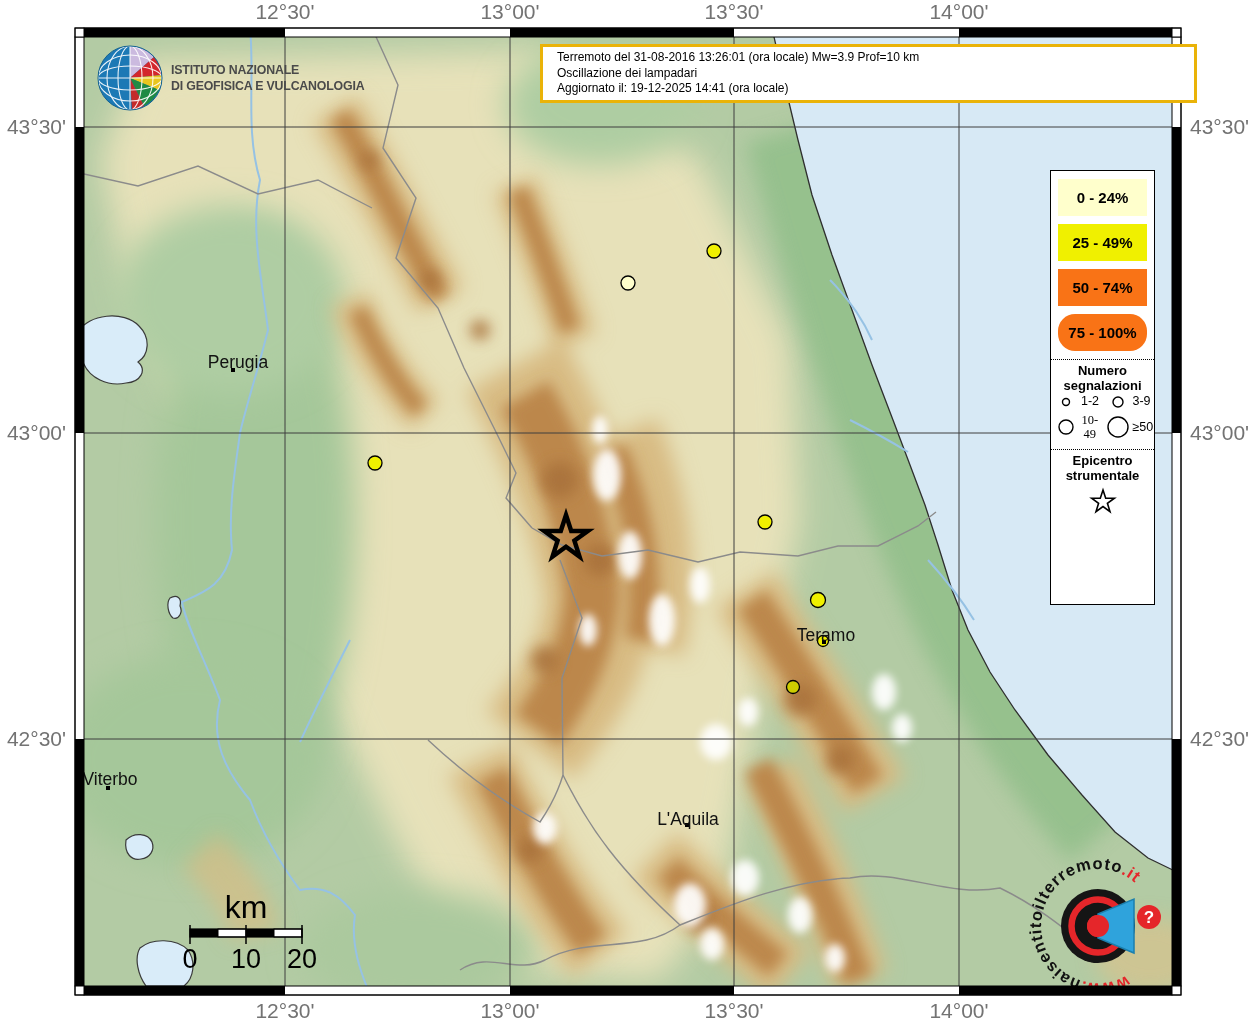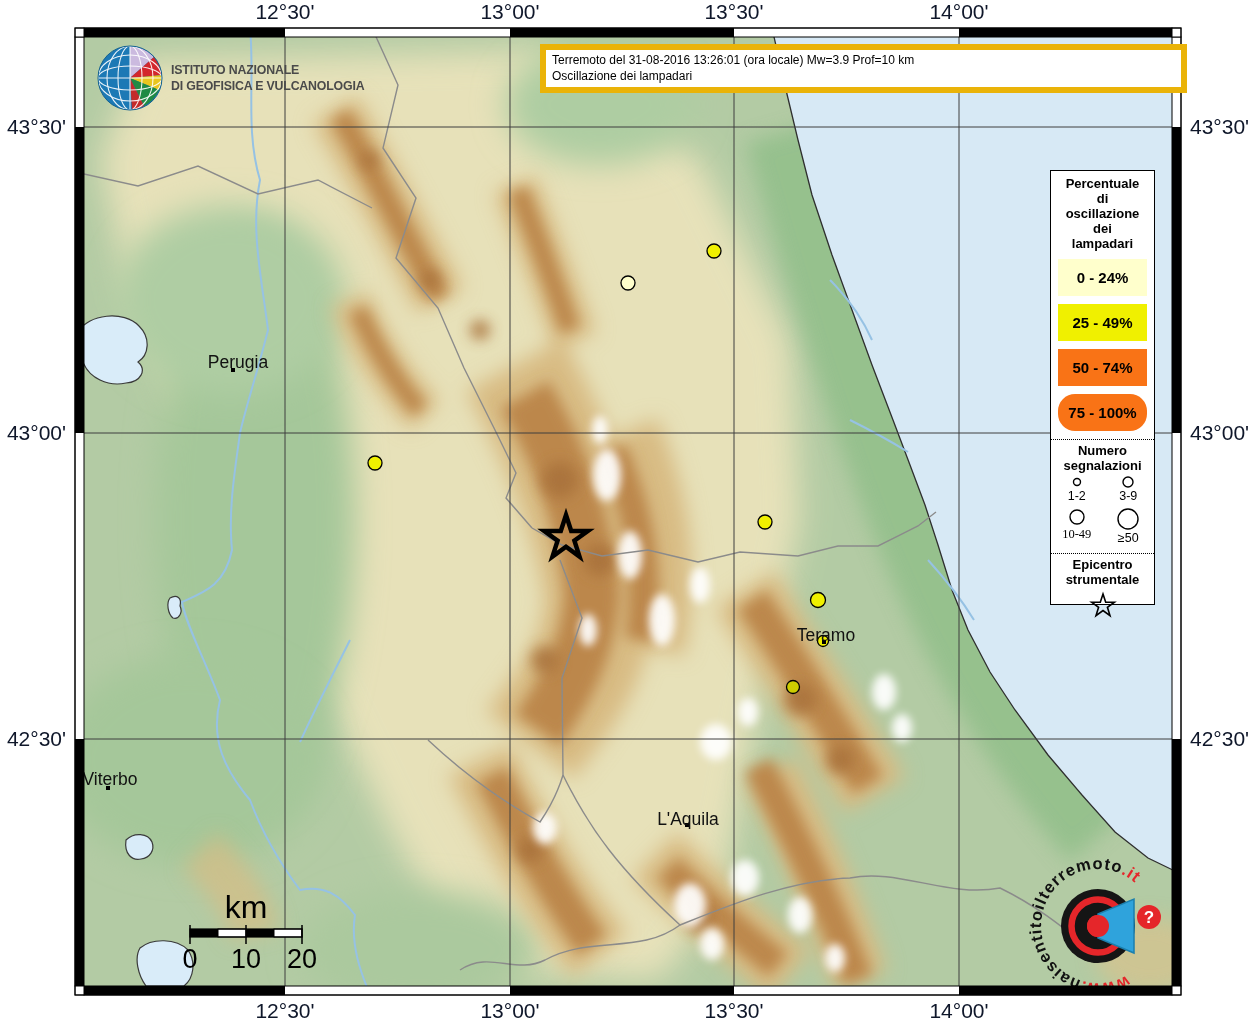--- a/index.html
+++ b/index.html
@@ -1,36 +1,36 @@
 <!DOCTYPE html>
 <html><head>
 <meta charset="utf-8">
 <style>
   html,body{margin:0;padding:0;background:#fff;}
   #stage{position:relative;width:1255px;height:1024px;background:#ffffff;overflow:hidden;
          font-family:"Liberation Sans","DejaVu Sans",sans-serif;}
   #mapsvg{position:absolute;left:0;top:0;}
-  .axis-label{position:absolute;font-size:21px;color:#0f172a;white-space:nowrap;}
+  .axis-label{position:absolute;font-size:21px;color:#737373;white-space:nowrap;}
   .axis-top{top:0px;width:120px;text-align:center;}
   .axis-bottom{top:999px;width:120px;text-align:center;}
   .axis-left{left:0px;width:66px;text-align:right;}
   .axis-right{left:1190px;width:70px;text-align:left;}
   .axis-side{height:24px;line-height:24px;}
   .info-box{position:absolute;left:540px;top:44px;width:623px;background:#fff;
-            border:6px solid #eab308;padding:3px 6px;font-size:12px;line-height:15.5px;color:#000;}
+            border:3px solid #eab308;padding:3px 14px;font-size:12px;line-height:15.5px;color:#000;}
   .info-box div{white-space:nowrap;}
   .legend{position:absolute;left:1050px;top:170px;width:105px;height:435px;background:#fff;
           border:1px solid #000;box-sizing:border-box;text-align:center;color:#000;}
   .lg-title{font-weight:bold;font-size:13px;line-height:15px;}
   .lg-title-top{padding-top:5px;}
   .swatch{width:89px;height:37px;margin:8px auto 0 auto;display:flex;align-items:center;
           justify-content:center;font-weight:bold;font-size:15px;}
   .lg-sep{border-top:1px dotted #000;margin-top:8px;}
   .circle-grid{display:flex;flex-wrap:wrap;width:100%;}
-  .circle-cell{width:50%;display:flex;flex-direction:column;align-items:center;}
+  .circle-cell{width:50%;display:flex;flex-direction:row;align-items:center;}
   .circle-label{font-size:12.5px;line-height:14px;}
   .ingv{position:absolute;left:97px;top:45px;display:flex;align-items:center;}
   .ingv-text{margin-left:8px;font-size:13px;font-weight:bold;color:#4a4a4a;
              line-height:16px;text-align:left;letter-spacing:-0.2px;transform:scaleX(0.95);transform-origin:left;}
 </style>
 </head>
 <body>
 <div id="stage">
 
 <svg id="mapsvg" width="1255" height="1024" viewBox="0 0 1255 1024">
@@ -285,30 +285,24 @@
   </svg>
   <div class="ingv-text">
     <div>ISTITUTO NAZIONALE</div>
     <div>DI GEOFISICA E VULCANOLOGIA</div>
   </div>
 </div>
 
 <div class="info-box">
   <div>Terremoto del 31-08-2016 13:26:01 (ora locale) Mw=3.9 Prof=10 km</div>
   <div>Oscillazione dei lampadari</div>
+  <div>Aggiornato il: 19-12-2025 14:41 (ora locale)</div>
 </div>
 
 <div class="legend">
-  <div class="lg-title lg-title-top">
-    <div>Percentuale</div>
-    <div>di</div>
-    <div>oscillazione</div>
-    <div>dei</div>
-    <div>lampadari</div>
-  </div>
   <div class="swatch" style="background: rgb(255, 255, 204);">0 - 24%</div>
   <div class="swatch" style="background: rgb(240, 240, 0);">25 - 49%</div>
   <div class="swatch" style="background: #f97316;">50 - 74%</div>
   <div class="swatch" style="background: #f97316; border-radius: 17px;">75 - 100%</div>
   <div class="lg-sep"></div>
   <div class="lg-title" style="padding-top:3px;">
     <div>Numero</div>
     <div>segnalazioni</div>
   </div>
   <div class="circle-grid">

